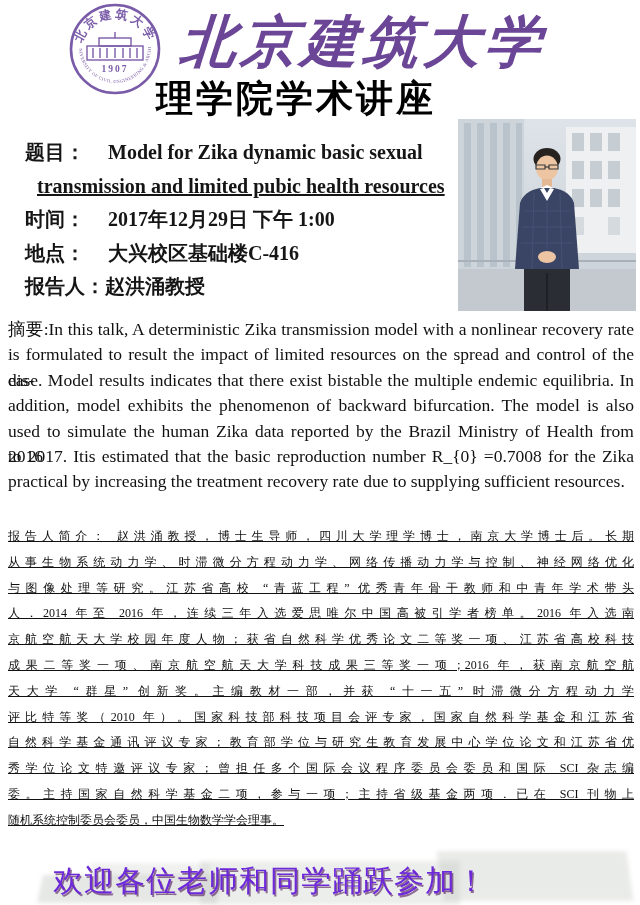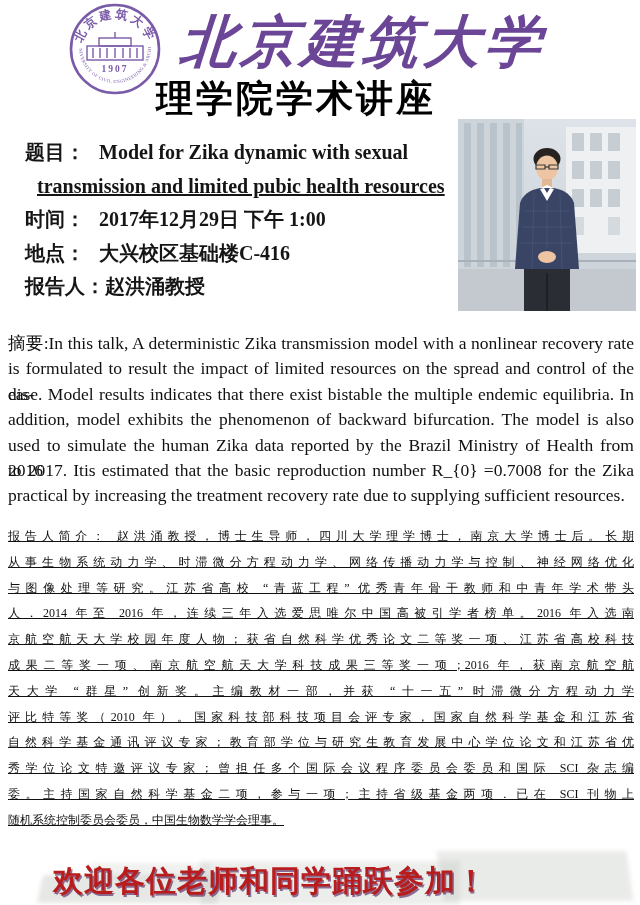--- a/index.html
+++ b/index.html
@@ -21,42 +21,42 @@
     font-family:"Liberation Sans",sans-serif;font-weight:900;
     font-size:37px;letter-spacing:3px;color:#000;
     transform:translateX(-24px);
   }
   
   .info-block{
     position:absolute;left:25px;top:136px;width:430px;
     font-weight:bold;font-size:20px;color:#151515;
   }
   .info-row{height:33.5px;line-height:33.5px;white-space:nowrap;}
-  .info-row .lbl{margin-right:14px;}
+  .info-row .lbl{margin-right:23px;}
   .info-row.wrap2{padding-left:12px;text-decoration:underline;}
   
   .photo{position:absolute;left:458px;top:119px;width:178px;height:192px;}
   
-  .abstract{position:absolute;left:8px;top:317px;width:626px;font-size:17.5px;margin-top:14px;}
+  .abstract{position:absolute;left:8px;top:317px;width:626px;font-size:17.5px;}
   .bio{position:absolute;left:8px;top:524px;width:626px;font-size:12px;text-decoration:underline;}
   .jline{display:block;height:25.4px;line-height:25.4px;
          text-align:justify;text-align-last:justify;white-space:normal;}
   .bio .jline{height:25.8px;line-height:25.8px;}
   .jline.last{text-align-last:left;}
   
   .watermark{position:absolute;left:0;bottom:0;width:640px;height:68px;overflow:hidden;}
   .wm{position:absolute;background:#aeb4ab;opacity:.30;filter:blur(2px);}
   .wm1{left:40px;bottom:2px;width:180px;height:28px;transform:skewX(-12deg);}
   .wm2{left:200px;bottom:0;width:260px;height:44px;opacity:.22;}
   .wm3{left:440px;bottom:4px;width:190px;height:50px;transform:skewX(8deg);opacity:.26;}
   .wm4{left:90px;bottom:26px;width:120px;height:16px;opacity:.18;}
   .welcome{
     position:absolute;left:0;top:861px;width:540px;text-align:center;
-    font-family:"Liberation Sans",sans-serif;font-weight:700;
-    font-size:30px;letter-spacing:1px;color:#b91c1c;
+    font-family:"Liberation Sans",sans-serif;font-weight:400;
+    font-size:30px;letter-spacing:1px;color:#6d28d9;
     text-shadow:1.5px 1.5px 0 rgba(60,0,70,.55);
   }
 </style>
 </head>
 <body>
 
 <div class="poster">
 
   <svg class="seal" viewBox="0 0 98 96">
     <circle cx="49" cy="47" r="44" fill="#ffffff" stroke="#7a5ba8" stroke-width="2.6"></circle>
@@ -84,21 +84,21 @@
       <textPath href="#arcBot" startOffset="50%" text-anchor="middle">BEIJING UNIVERSITY OF CIVIL ENGINEERING &amp; ARCHITECTURE</textPath>
     </text>
   </svg>
 
   <div class="calligraphy">北京建筑大学</div>
 
   <div class="series-title">理学院学术讲座</div>
 
   <div class="info-block">
     <div class="info-row">
-      <span class="lbl">题目：</span><span>Model for Zika dynamic with sexual</span>
+      <span class="lbl">题目：</span><span>Model for Zika dynamic basic sexual</span>
     </div>
     <div class="info-row wrap2">
       <span>transmission and limited pubic health resources</span>
     </div>
     <div class="info-row">
       <span class="lbl">时间：</span><span>2017年12月29日 下午  1:00</span>
     </div>
     <div class="info-row">
       <span class="lbl">地点：</span><span>大兴校区基础楼C-416</span>
     </div>

